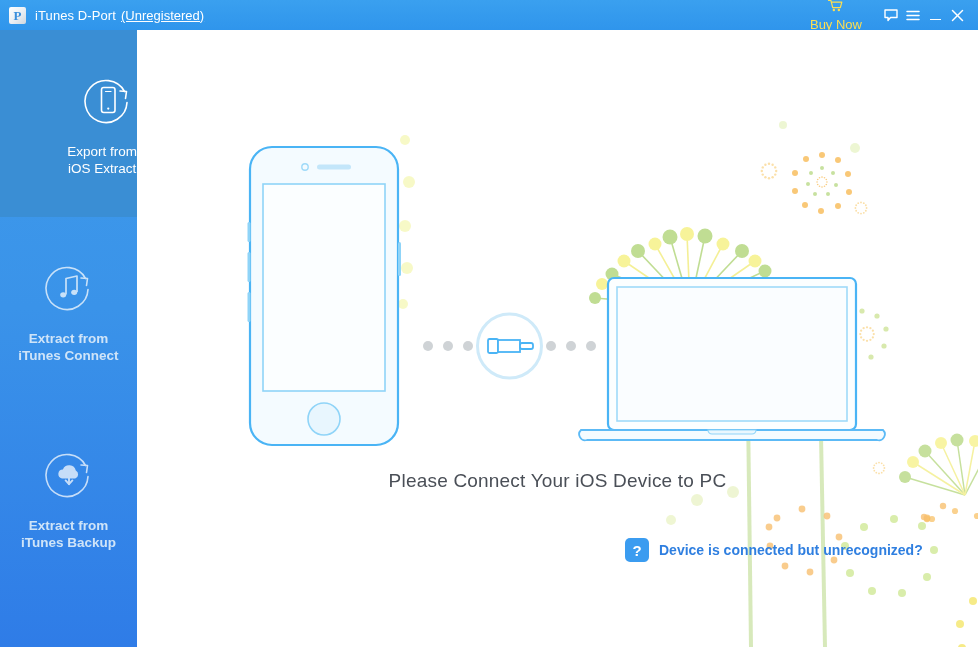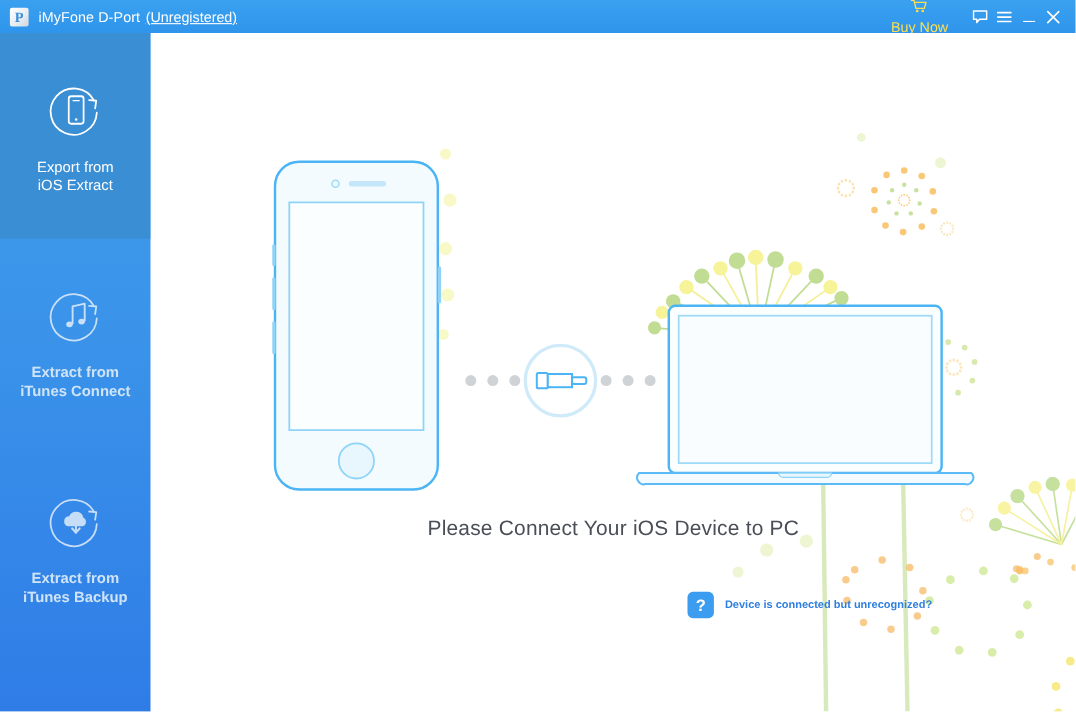--- a/index.html
+++ b/index.html
@@ -45,21 +45,21 @@
   
   .sidebar {
     position:absolute; left:0; top:30px; width:137px; height:617px;
     background:linear-gradient(180deg,#3f9ceb 0%,#3a93e9 45%,#2f7ce7 100%);
   }
   .side-item {
     position:relative; height:187px; width:137px;
     display:flex; flex-direction:column; align-items:center; justify-content:center;
     cursor:pointer;
   }
-  .side-item.active { background:#3a8ed4; }
+  .side-item.active { background:#3a8ed4;align-items:flex-end; }
   .si-icon { width:58px; height:58px; margin-bottom:14px; }
   .si-label {
     text-align:center; font-size:13.5px; line-height:17px; color:#ffffff;
   }
   .side-item.dim .si-label { color:#cfe4f8;font-weight:bold; }
   .side-item.dim .si-icon { opacity:.72; }
 
   
   .main { position:absolute; left:137px; top:30px; width:841px; height:617px; background:#fff; overflow:hidden;text-decoration:underline; }
   .deco { position:absolute; left:0; top:0; width:841px; height:617px; pointer-events:none; }
@@ -75,30 +75,30 @@
   }
   .helprow {
     position:absolute; left:488px; top:508px;
     display:flex; align-items:center; gap:10px; cursor:pointer;
   }
   .qbadge {
     width:24px; height:24px; border-radius:5px; background:#3b9cf0;
     color:#fff; font-size:15px; font-weight:bold;
     display:flex; align-items:center; justify-content:center; line-height:1;
   }
-  .helplink { color:#2f7fe0; font-size:10px; font-weight:bold; }
+  .helplink { color:#2f7fe0; font-size:14px; font-weight:bold; }
 </style>
 </head>
 <body>
 
 <div class="app">
 
   <div class="titlebar">
     <div class="logo">P</div>
-    <span class="app-title">iMyFone D-Port</span>
+    <span class="app-title">iTunes D-Port</span>
     <span class="unreg"><u>(Unregistered)</u></span>
 
     <div class="tb-right">
       <div class="buy">
         <svg class="cart" viewBox="0 0 16 14">
           <path d="M0.5 1.5 H3 L5 9.2 H13.2 L14.8 3.4 H4.2" fill="none" stroke="#ffdf4f" stroke-width="1.3" stroke-linejoin="round" stroke-linecap="round"></path>
           <circle cx="6.2" cy="11.8" r="1.3" fill="#ffdf4f"></circle>
           <circle cx="11.6" cy="11.8" r="1.3" fill="#ffdf4f"></circle>
         </svg>
         <span>Buy Now</span>

